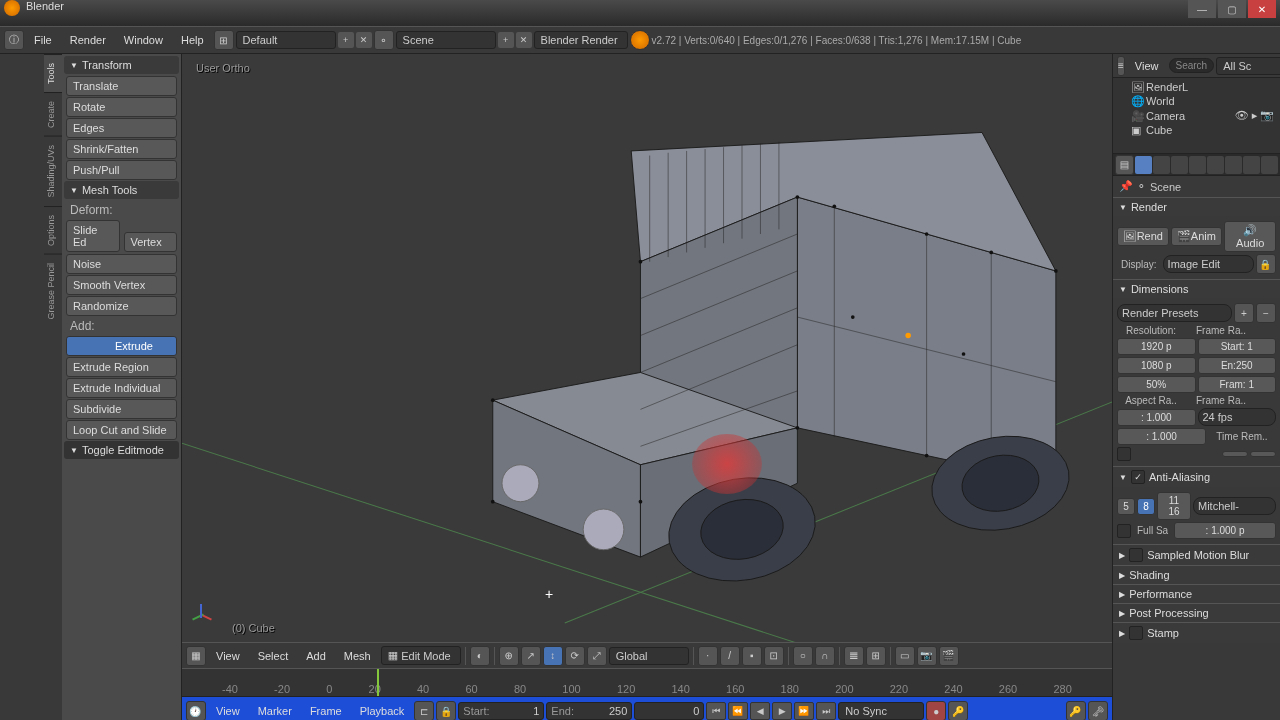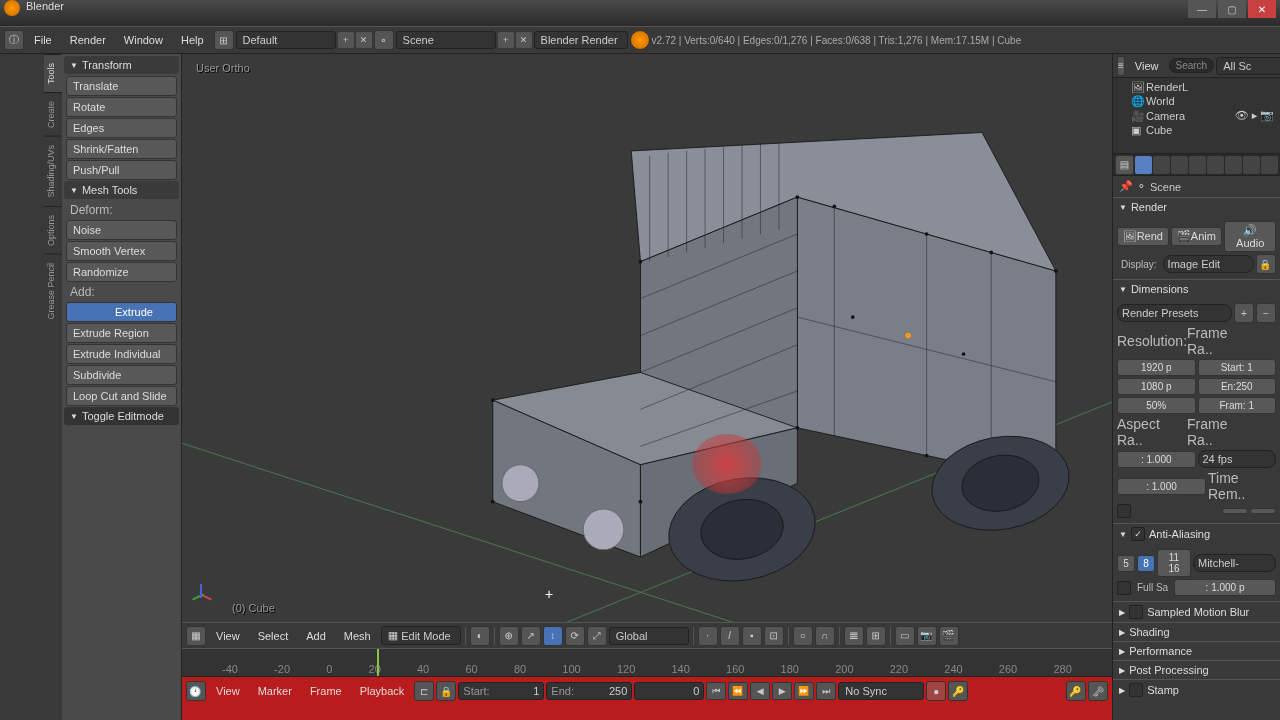--- a/index.html
+++ b/index.html
@@ -53,21 +53,21 @@
 .model { position: absolute; left: 200px; top: 60px; width: 720px; height: 480px; }
 .cursor3d { position: absolute; left: 363px; top: 532px; width: 14px; height: 14px; }
 .cursor3d::before { content: '+'; color: #fff; font-size: 14px; position: absolute; }
 .redblob { position: absolute; left: 510px; top: 380px; width: 70px; height: 60px; background: radial-gradient(circle, rgba(220,60,60,0.85), rgba(200,50,50,0.4) 70%, transparent); border-radius: 50%; }
 
 
 .vp-toolbar { height: 26px; background: #393939; border-top: 1px solid #555; display: flex; align-items: center; padding: 0 4px; gap: 2px; }
 .vp-toolbar .sep { width: 1px; height: 18px; background: #555; margin: 0 2px; }
 
 
-.timeline-area { height: 72px; background: #b91c1c; border-top: 1px solid #555; }
+.timeline-area { height: 52px; background: #1d4ed8; border-top: 1px solid #555; }
 .timeline-ruler { height: 28px; background: #333; position: relative; border-bottom: 1px solid #222; }
 .timeline-cursor { position: absolute; left: 195px; top: 0; width: 2px; height: 100%; background: #84c73c; }
 .timeline-ticks { display: flex; justify-content: space-between; padding: 14px 40px 0; color: #888; font-size: 9px; }
 .timeline-toolbar { height: 28px; display: flex; align-items: center; padding: 0 4px; gap: 2px; }
 .numfield { background: #333; border: 1px solid #222; border-radius: 3px; padding: 2px 4px; color: #ccc; display: flex; align-items: center; gap: 4px; min-width: 60px; }
 .numfield .lbl { color: #999; font-size: 11px; text-align: center; }
 .numfield .val { flex: 1; text-align: right; }
 .playbtn { width: 20px; height: 18px; background: #555; border: 1px solid #333; border-radius: 2px; display: flex; align-items: center; justify-content: center; font-size: 9px; }
 
 
@@ -89,21 +89,21 @@
 .prop-section-header { background: #3a3a3a; padding: 3px 6px; color: #ddd; display: flex; align-items: center; gap: 4px; }
 .prop-section-header .tri { font-size: 8px; }
 .prop-body { padding: 3px 4px; }
 .prop-row { display: flex; align-items: center; gap: 2px; margin: 2px 0; }
 .prop-numfield { background: #585858; border: 1px solid #333; border-radius: 3px; padding: 2px 4px; color: #ddd; font-size: 10px; text-align: center; flex: 1; }
 .prop-numfield.active { background: #4772b3; color: #fff; }
 .prop-dropdown { background: #333; border: 1px solid #222; border-radius: 8px; padding: 2px 4px; color: #ccc; font-size: 10px; flex: 1; display: flex; }
 .prop-checkbox { width: 14px; height: 14px; background: #333; border: 1px solid #222; border-radius: 2px; display: flex; align-items: center; justify-content: center; font-size: 9px; }
 .prop-checkbox.checked::after { content: '✓'; color: #ddd; }
 .prop-label { color: #bbb; font-size: 10px; padding: 2px 4px; }
-.halflabel { width: 68px; font-size: 14px; color: #bbb; }
+.halflabel { width: 68px; font-size: 10px; color: #bbb; text-align: center; }
 </style>
 </head>
 <body>
 
 <div class="titlebar">
   <div class="logo"></div>
   <div class="title">Blender</div>
   <div class="winbtns">
     <div class="winbtn">—</div>
     <div class="winbtn">▢</div>
@@ -148,20 +148,23 @@
     </div>
     <div class="leftcontent">
       <div class="panelheader">Transform</div>
       <div class="panelbtn">Translate</div>
       <div class="panelbtn">Rotate</div>
       <div class="panelbtn">Edges</div>
       <div class="panelbtn">Shrink/Fatten</div>
       <div class="panelbtn">Push/Pull</div>
       <div class="panelheader">Mesh Tools</div>
       <div class="panellabel">Deform:</div>
+      <div>
+        <div class="panelbtn half">Slide Ed</div><div class="panelbtn half">Vertex</div>
+      </div>
       <div class="panelbtn">Noise</div>
       <div class="panelbtn">Smooth Vertex</div>
       <div class="panelbtn">Randomize</div>
       <div class="panellabel">Add:</div>
       <div class="panelbtn active">Extrude</div>
       <div class="panelbtn">Extrude Region</div>
       <div class="panelbtn">Extrude Individual</div>
       <div class="panelbtn">Subdivide</div>
       <div class="panelbtn">Loop Cut and Slide</div>
       <div class="panelheader" style="background:#333">

